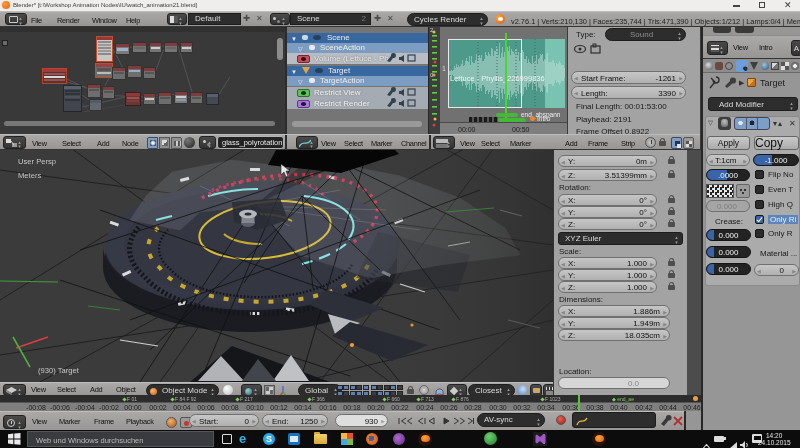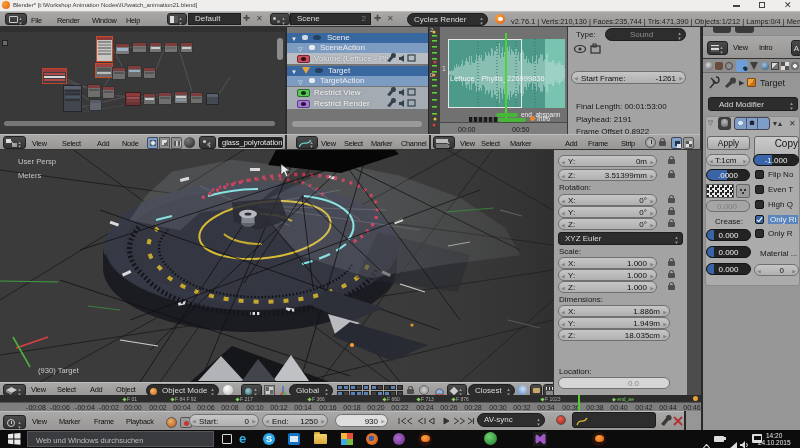--- a/index.html
+++ b/index.html
@@ -425,20 +425,26 @@
         <circle cx="6" cy="6" r="1.5" fill="#2e2e2e"></circle>
         <rect x="17" y="3" width="9" height="7" fill="none" stroke="#2e2e2e" stroke-width="1.2"></rect>
         <rect x="19" y="1" width="3" height="3" fill="none" stroke="#2e2e2e" stroke-width="1"></rect>
       </svg>
  <div class="sl" style="left:3px;top:44px;width:115px;height:13px">
         <span class="la">◀</span>
         <span class="lab">Start Frame:</span>
         <span class="val">-1261</span>
         <span class="ra">▶</span>
       </div>
+ <div class="sl" style="left:3px;top:59px;width:115px;height:13px">
+        <span class="la">◀</span>
+        <span class="lab">Length:</span>
+        <span class="val">3390</span>
+        <span class="ra">▶</span>
+      </div>
  <div class="lbl9" style="left:8px;top:75px">Final Length: 00:01:53:00</div>
  <div class="lbl9" style="left:8px;top:88px">Playhead: 2191</div>
  <div class="lbl9" style="left:8px;top:100px">Frame Offset 0.8922</div>
 </div>
 <div class="hdr" style="left:0;top:134px;width:700px;height:16px;overflow:hidden">
  <div class="ebtn" style="left:3px;top:1px;width:23px;height:13px">
         <svg width="12" height="9" style="position:absolute;left:2px;top:2px">
           <rect x="0" y="0" width="5" height="4" fill="#ddd"></rect>
           <rect x="6" y="4" width="5" height="4" fill="#999"></rect>
           <path d="M5 2 L8 6" stroke="#ccc"></path>
@@ -639,21 +645,21 @@
         <span class="ud" style="top:2px">▴<br>▾</span>
       </div>
  <div class="ab" style="left:264px;top:2px;width:11px;height:11px;background:#8f8f8f;border:1px solid #555">
         <i style="position:absolute;left:1px;top:1px;width:7px;height:7px;background:conic-gradient(#ccc 25%,#666 0 50%,#ccc 0 75%,#666 0)"></i>
       </div>
  <div class="ab" style="left:278px;top:1px;width:10px;height:12px"><svg width="10" height="12">
           <line x1="5" y1="6" x2="5" y2="0" stroke="#4a6fd0" stroke-width="1.5"></line>
           <line x1="5" y1="6" x2="1" y2="11" stroke="#d04040" stroke-width="1.5"></line>
           <line x1="5" y1="6" x2="9" y2="11" stroke="#3fae3f" stroke-width="1.5"></line>
         </svg></div>
- <div class="df" style="left:289px;top:1px;width:44px;height:13px;border-radius:7px;line-height:11px">Global<span class="ud" style="top:2px">▴<br>▾</span></div>
+ <div class="df" style="left:298px;top:1px;width:44px;height:13px;border-radius:7px;line-height:11px">Global<span class="ud" style="top:2px">▴<br>▾</span></div>
  <div class="ab" style="left:337.0px;top:2.0px;width:6px;height:5px;background:#5a81b5;border:0.5px solid #222"></div>
       <div class="ab" style="left:343.4px;top:2.0px;width:6px;height:5px;background:#5a81b5;border:0.5px solid #222"></div>
       <div class="ab" style="left:349.8px;top:2.0px;width:6px;height:5px;background:#5a81b5;border:0.5px solid #222"></div>
       <div class="ab" style="left:356.2px;top:2.0px;width:6px;height:5px;background:#3d3d3d;border:0.5px solid #222"></div>
       <div class="ab" style="left:362.6px;top:2.0px;width:6px;height:5px;background:#5a81b5;border:0.5px solid #222"></div>
       <div class="ab" style="left:337.0px;top:7.5px;width:6px;height:5px;background:#5a81b5;border:0.5px solid #222"></div>
       <div class="ab" style="left:343.4px;top:7.5px;width:6px;height:5px;background:#3d3d3d;border:0.5px solid #222"></div>
       <div class="ab" style="left:349.8px;top:7.5px;width:6px;height:5px;background:#5a81b5;border:0.5px solid #222"></div>
       <div class="ab" style="left:356.2px;top:7.5px;width:6px;height:5px;background:#5a81b5;border:0.5px solid #222"></div>
       <div class="ab" style="left:362.6px;top:7.5px;width:6px;height:5px;background:#5a81b5;border:0.5px solid #222"></div>
@@ -841,21 +847,21 @@
         <i style="position:absolute;left:3px;top:2px;width:7px;height:8px;background:radial-gradient(circle at 50% 30%,#bbb,#666);border-radius:40%"></i>
       </div>
  <div class="ab" style="left:31px;top:90px;width:36px;height:13px;background:#7d9ec6;border:1px solid #445;border-radius:3px;display:flex">
   <i style="flex:1;border-right:1px solid #556;background:radial-gradient(circle at 50% 45%,#dde6ef 25%,transparent 28%)"></i>
         <i style="flex:1;border-right:1px solid #556;background:radial-gradient(circle at 50% 45%,#223 30%,transparent 33%)"></i>
         <i style="flex:1"></i>
  </div>
  <div class="ab" style="left:70px;top:92px;font-size:8px;color:#333;letter-spacing:1px">▾▴</div>
  <div class="ab" style="left:86px;top:92px;font-size:8px;color:#333">✕</div>
  <div class="ab" style="left:4px;top:109px;width:43px;height:14px;background:linear-gradient(#cacaca,#ababab);border:1px solid #666;border-radius:3px;font-size:8.5px;color:#111;text-align:center;line-height:13px">Apply</div>
- <div class="ab" style="left:51px;top:109px;width:45px;height:28px;background:linear-gradient(#cacaca,#ababab);border:1px solid #666;border-radius:3px;font-size:10px;color:#111;text-align:right;line-height:13px">Copy</div>
+ <div class="ab" style="left:51px;top:109px;width:45px;height:14px;background:linear-gradient(#cacaca,#ababab);border:1px solid #666;border-radius:3px;font-size:12px;color:#111;text-align:left;line-height:13px">Copy</div>
  <div class="sl" style="left:3px;top:127px;width:44px;height:12px">
         <span class="la">◀</span>
         <span class="lab" style="top:1px;left:8px">T:1cm</span>
         <span class="ra">▶</span>
       </div>
  <div class="dsl" style="left:50px;top:127px;width:46px;height:12px">
         <i class="fill" style="width:18px;border-radius:6px 0 0 6px"></i>
         <span class="val" style="top:1px">-1.000</span>
       </div>
  <div class="dsl" style="left:3px;top:142px;width:44px;height:12px">

